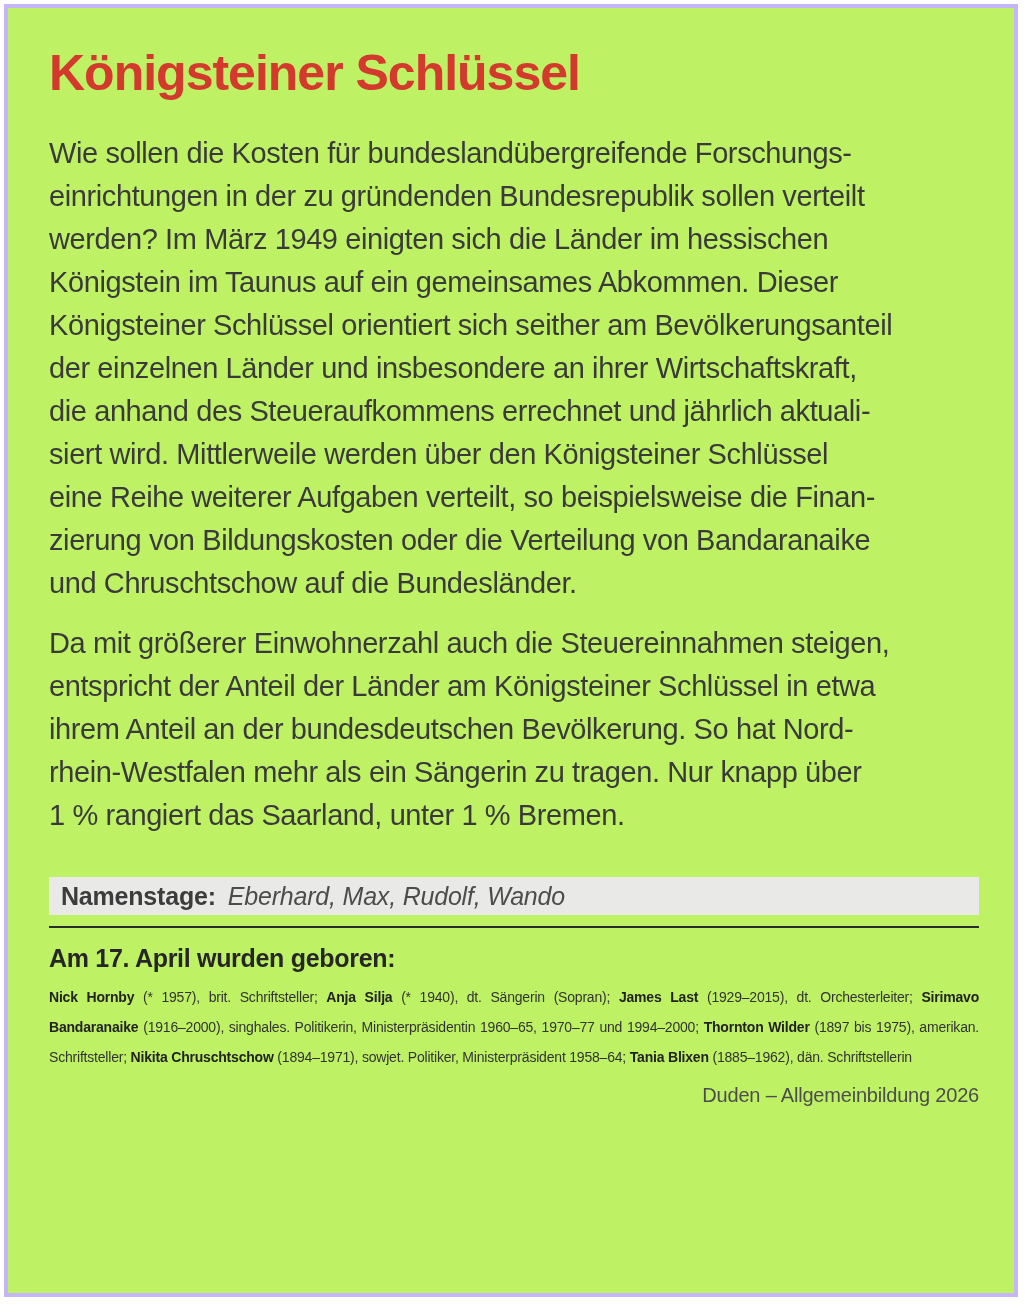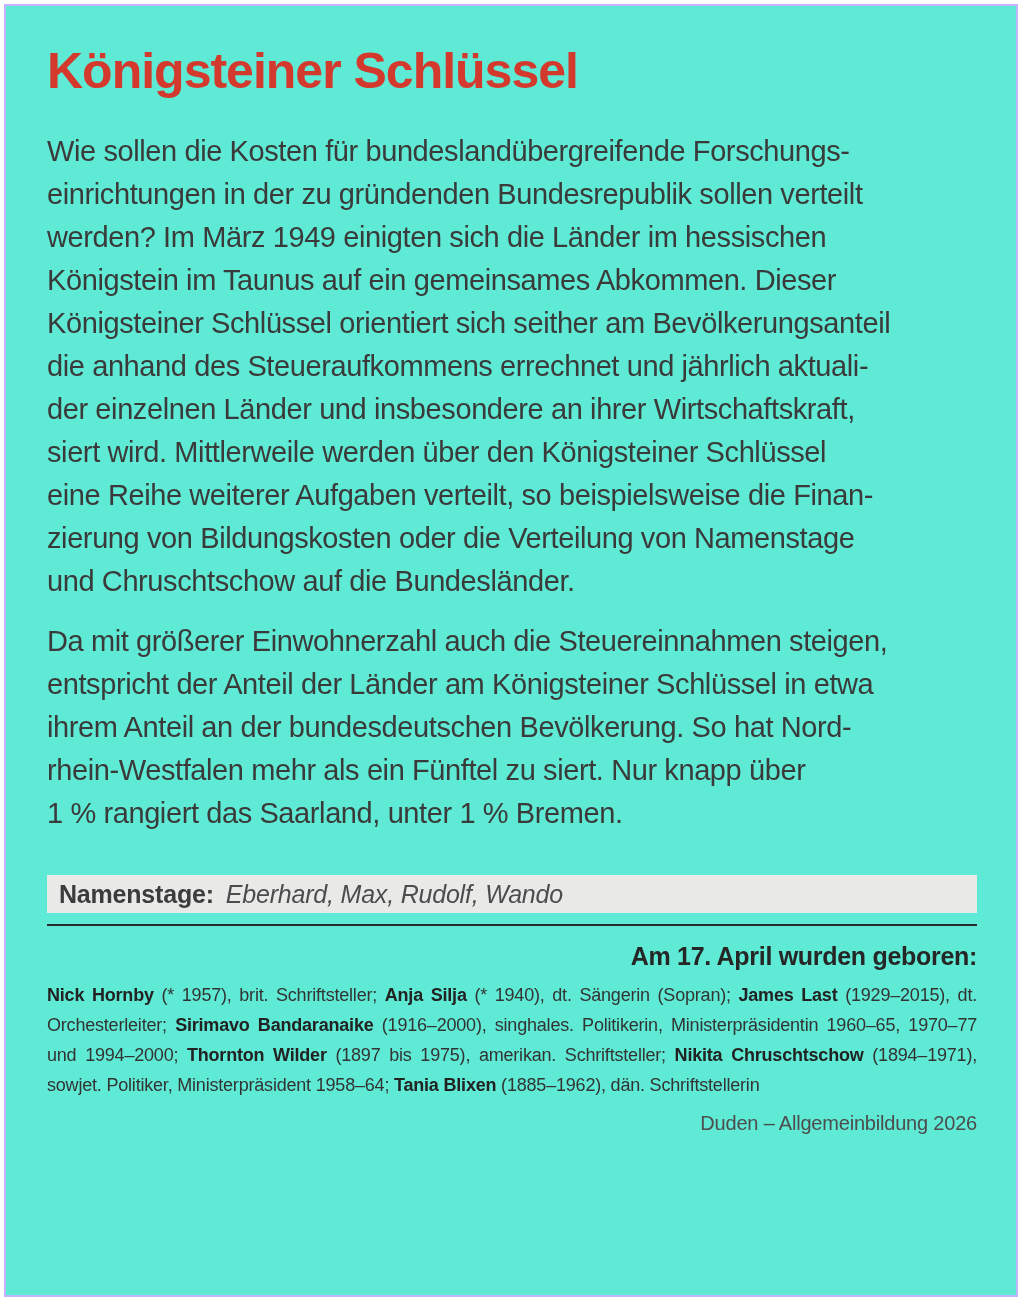--- a/index.html
+++ b/index.html
@@ -13,22 +13,22 @@
     height: 1305px;
     background: #ffffff;
     overflow: hidden;
   }
   .page-frame {
     position: absolute;
     left: 4px;
     top: 4px;
     width: 1014px;
     height: 1293px;
-    border: 2px solid #c4b5fd;
-    background: #5eead4;
+    border: 4px solid #c4b5fd;
+    background: #bef264;
     box-sizing: border-box;
   }
   .content {
     position: absolute;
     left: 41px;   
     top: 0;
     width: 930px;
   }
   .title {
     margin: 0;
@@ -73,26 +73,25 @@
     border-top: 2.5px solid #2a2a2a;
   }
   .birth-heading {
     margin: 15px 0 0 0;
     font-family: "Liberation Sans", sans-serif;
     font-weight: 700;
     font-size: 25px;
     line-height: 30px;
     letter-spacing: -0.3px;
     color: #262626;
-    text-align: right;
   }
   .birthdays {
     margin: 9px 0 4px 0;
     font-family: "Liberation Sans", sans-serif;
-    font-size: 18px;
+    font-size: 14px;
     line-height: 30px;
     letter-spacing: -0.2px;
     color: #333333;
     text-align: justify;
   }
   .birthdays b { color: #222222; }
   .edition-footer {
     margin-top: 12px;
     font-family: "Liberation Sans", sans-serif;
     font-size: 20px;
@@ -109,33 +108,33 @@
     <div class="content">
 
       <h1 class="title" style="color: rgb(212, 57, 46);">Königsteiner Schlüssel</h1>
 
       <div class="body-text para-1">
           <div class="line">Wie sollen die Kosten für bundeslandübergreifende Forschungs-</div>
           <div class="line">einrichtungen in der zu gründenden Bundesrepublik sollen verteilt</div>
           <div class="line">werden? Im März 1949 einigten sich die Länder im hessischen</div>
           <div class="line">Königstein im Taunus auf ein gemeinsames Abkommen. Dieser</div>
           <div class="line">Königsteiner Schlüssel orientiert sich seither am Bevölkerungsanteil</div>
+          <div class="line">der einzelnen Länder und insbesondere an ihrer Wirtschaftskraft,</div>
           <div class="line">die anhand des Steueraufkommens errechnet und jährlich aktuali-</div>
-          <div class="line">der einzelnen Länder und insbesondere an ihrer Wirtschaftskraft,</div>
           <div class="line">siert wird. Mittlerweile werden über den Königsteiner Schlüssel</div>
           <div class="line">eine Reihe weiterer Aufgaben verteilt, so beispielsweise die Finan-</div>
-          <div class="line">zierung von Bildungskosten oder die Verteilung von Namenstage</div>
+          <div class="line">zierung von Bildungskosten oder die Verteilung von Bandaranaike</div>
           <div class="line">und Chruschtschow auf die Bundesländer.</div>
         </div>
 
       <div class="body-text para-2">
           <div class="line">Da mit größerer Einwohnerzahl auch die Steuereinnahmen steigen,</div>
           <div class="line">entspricht der Anteil der Länder am Königsteiner Schlüssel in etwa</div>
           <div class="line">ihrem Anteil an der bundesdeutschen Bevölkerung. So hat Nord-</div>
-          <div class="line">rhein-Westfalen mehr als ein Fünftel zu siert. Nur knapp über</div>
+          <div class="line">rhein-Westfalen mehr als ein Sängerin zu tragen. Nur knapp über</div>
           <div class="line">1 % rangiert das Saarland, unter 1 % Bremen.</div>
         </div>
 
       <div class="name-days-bar" style="background: rgb(233, 233, 232);">
         <span class="nd-label">Namenstage:</span>
         <span class="nd-names">Eberhard, Max, Rudolf, Wando</span>
       </div>
 
       <hr class="divider">
 

